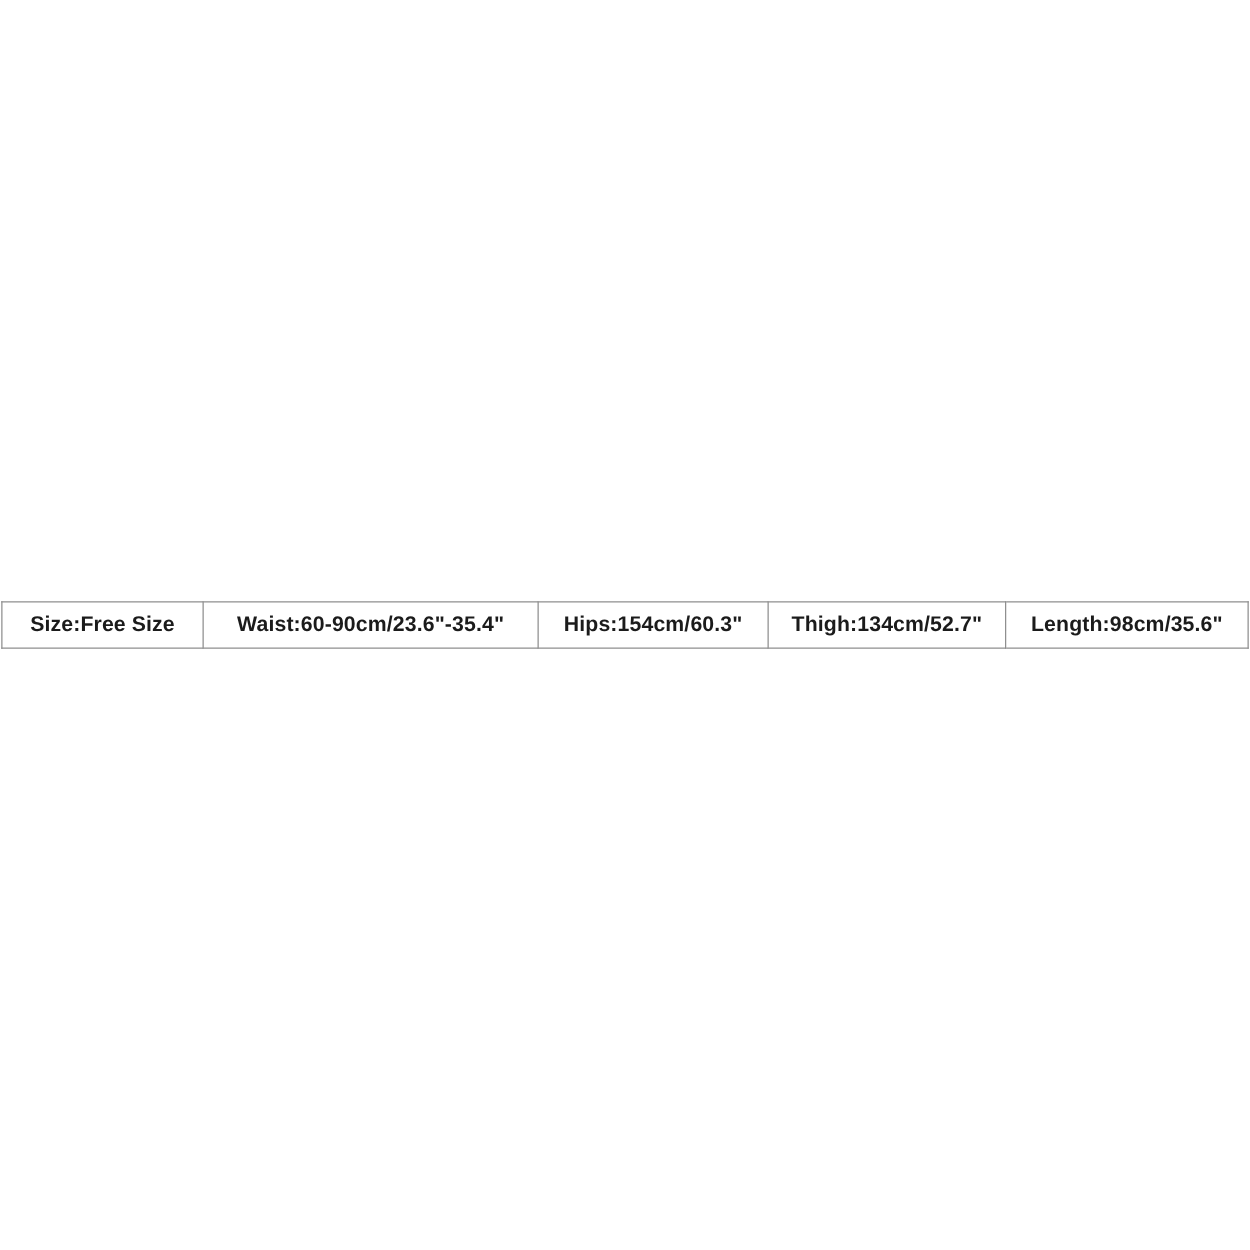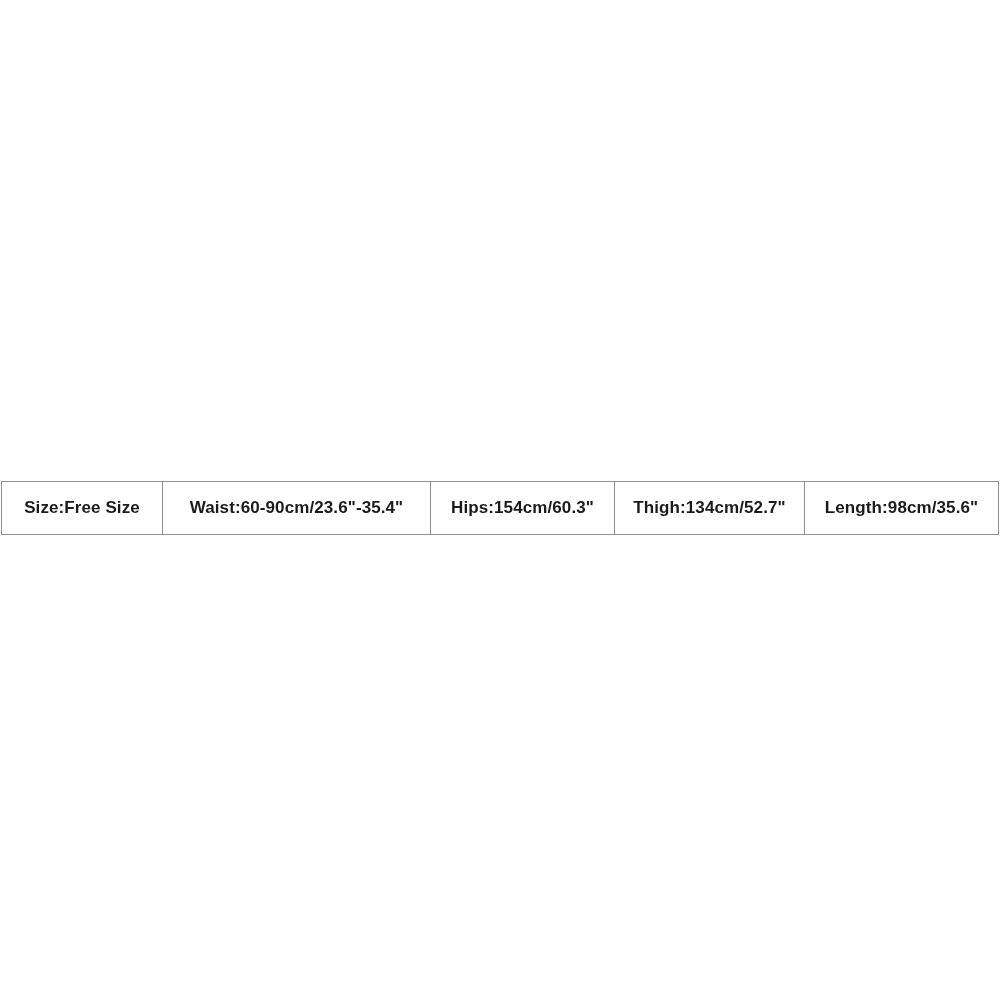--- a/index.html
+++ b/index.html
@@ -17,21 +17,21 @@
   .canvas {
     position: absolute;
     inset: 0;
     background: #ffffff;
   }
   table.size-table {
     position: absolute;
     top: 481px;
     left: 1px;
     width: 997px;
-    height: 54px;
+    height: 38px;
     border-collapse: collapse;
     table-layout: fixed;
   }
   table.size-table td {
     border: 1px solid #8f8f8f;
     background: #ffffff;
     text-align: center;
     vertical-align: middle;
     padding: 0 2px;
     white-space: nowrap;

